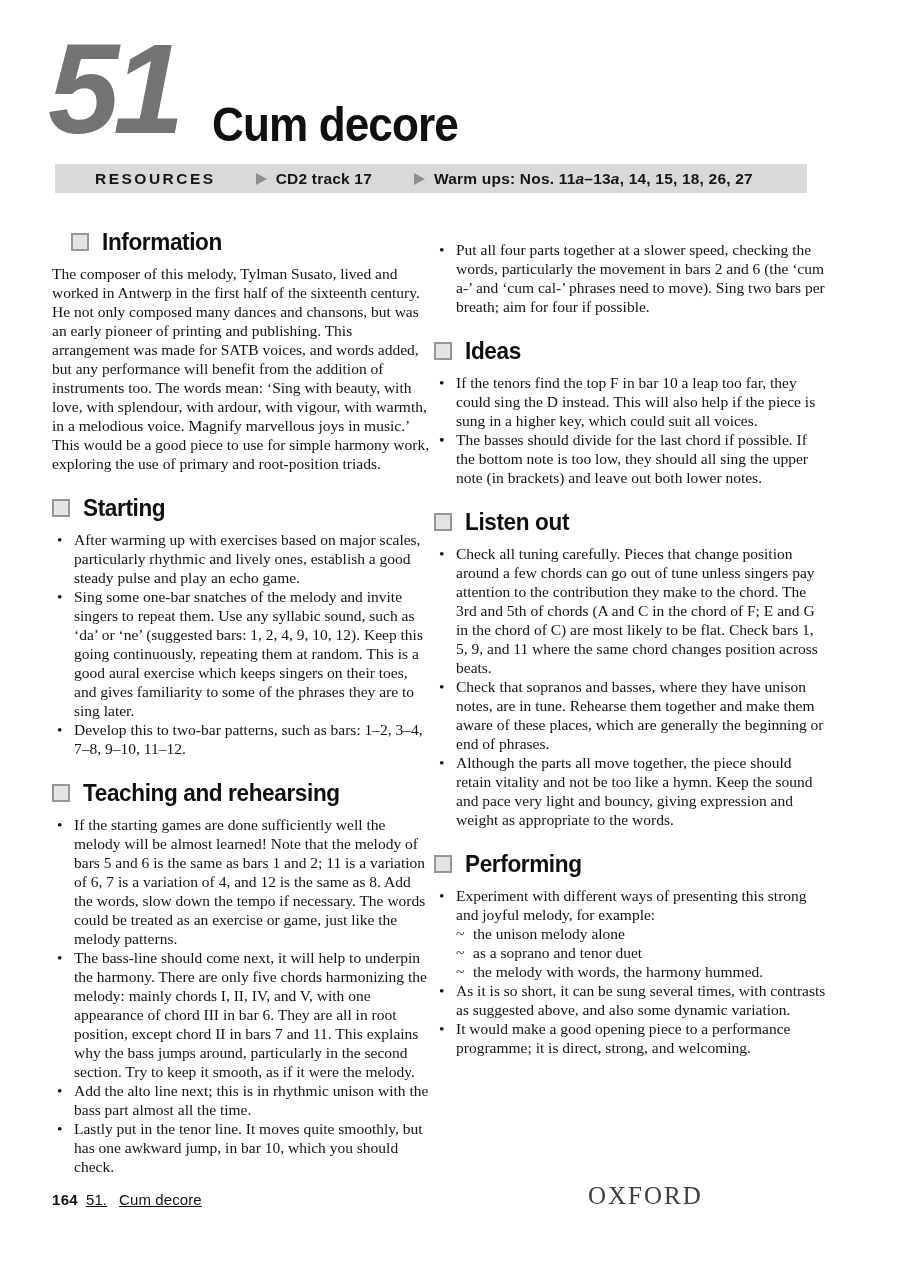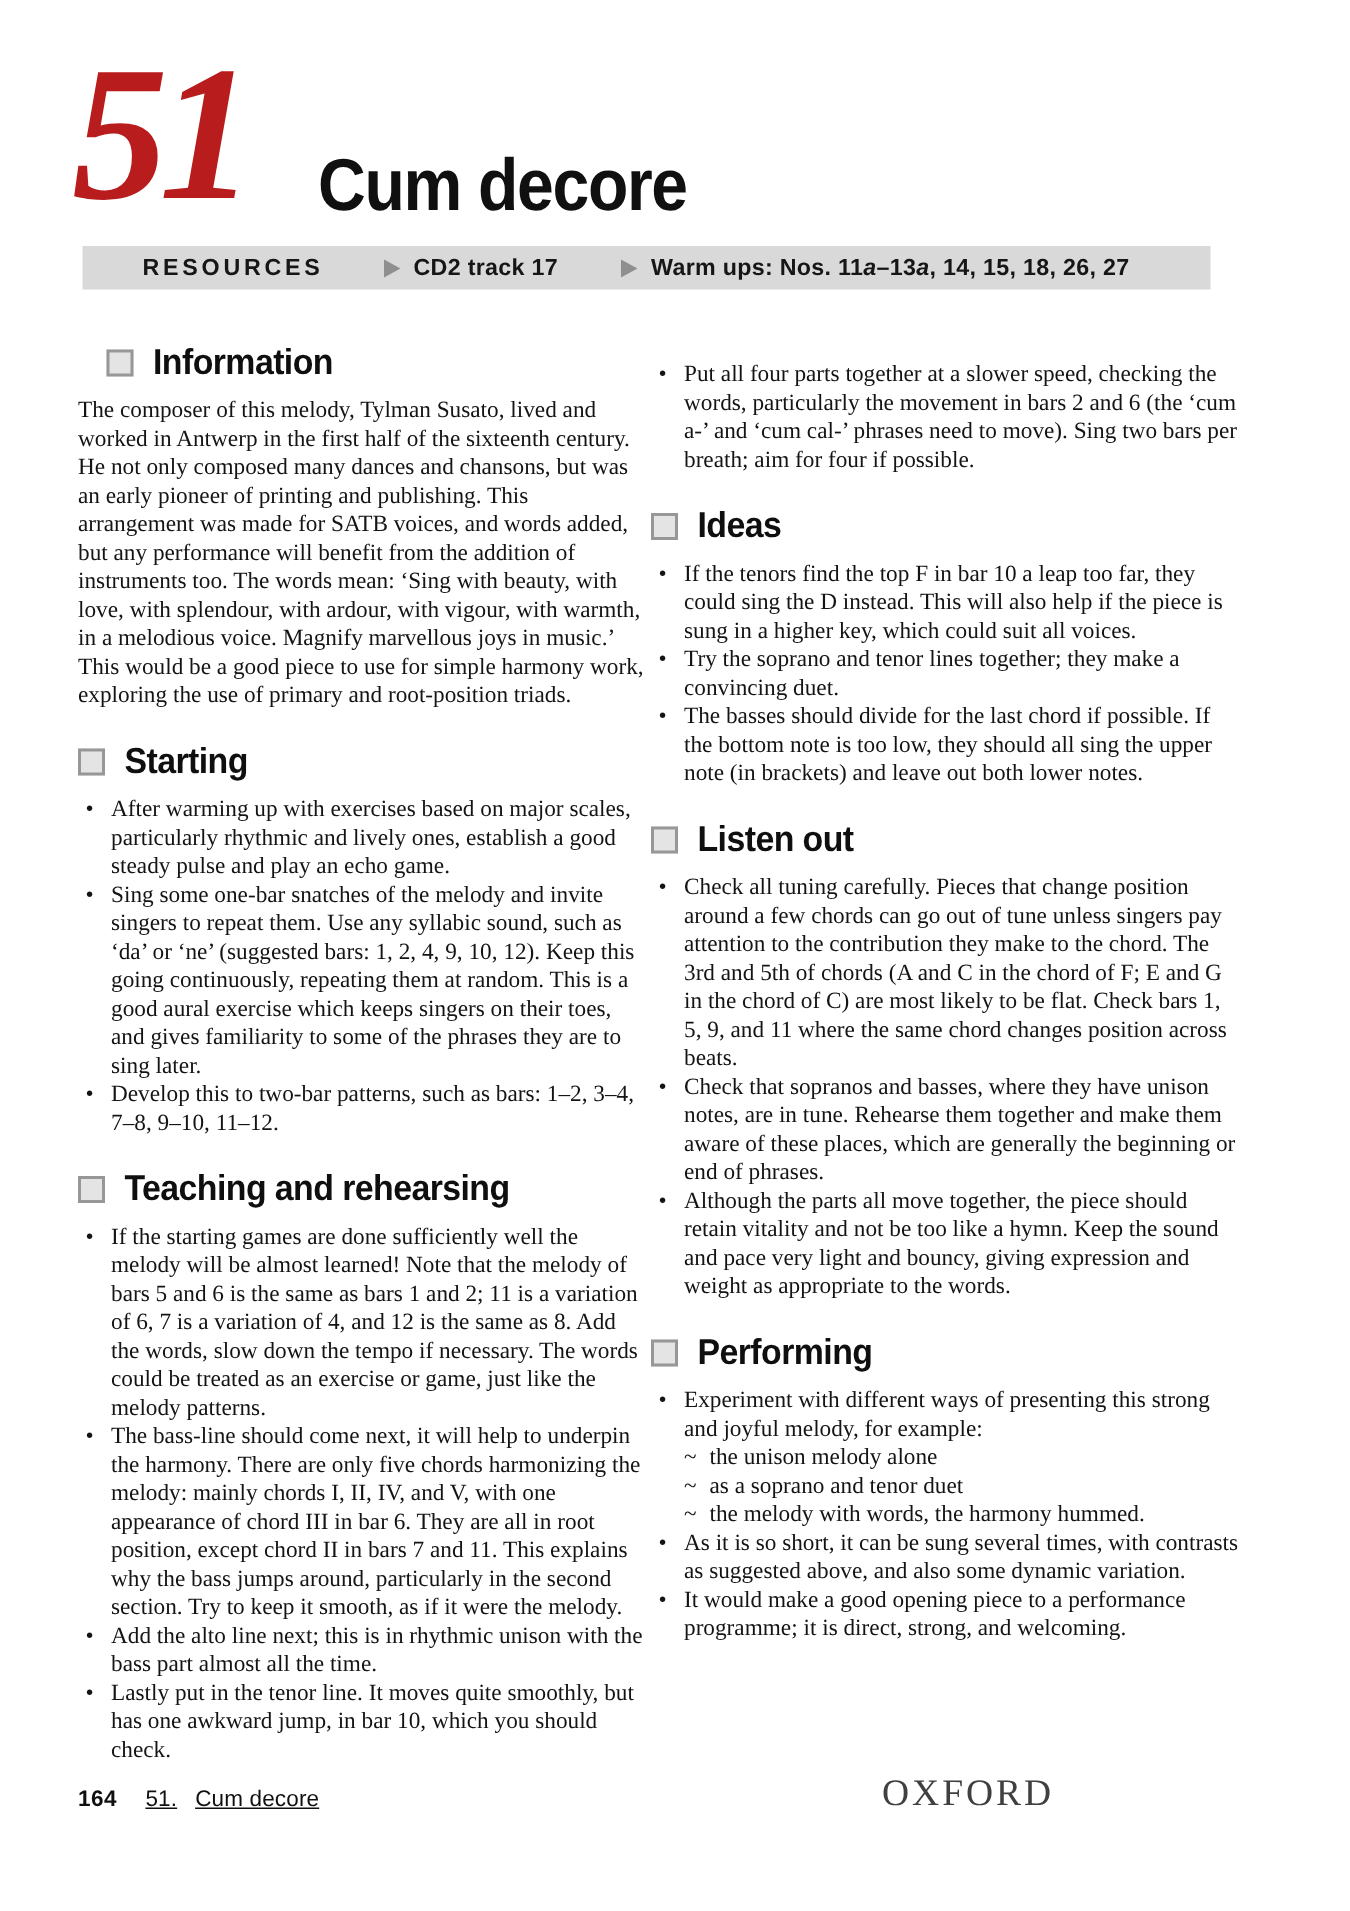--- a/index.html
+++ b/index.html
@@ -12,27 +12,27 @@
     color: #161616;
     overflow: hidden;
     font-family: "Liberation Serif", serif;
   }
 
   
   .big-number {
     position: absolute;
     left: 48px;
     top: 22px;
-    font-family: Liberation Serif, serif;
+    font-family: Liberation Sans, sans-serif;
     font-style: italic;
     font-weight: bold;
     font-size: 128px;
     line-height: 1.05;
     letter-spacing: -6px;
-    color: #b91c1c;
+    color: #737373;
   }
   .page-title {
     position: absolute;
     left: 212px;
     top: 96px;
     font-family: "Liberation Sans", sans-serif;
     font-weight: bold;
     font-size: 49px;
     letter-spacing: -1px;
     transform: scaleX(0.9);
@@ -112,21 +112,21 @@
 
   
   .footer-left {
     position: absolute;
     left: 52px;
     top: 1191px;
     font-family: "Liberation Sans", sans-serif;
     font-size: 15px;
     display: flex;
     align-items: baseline;
-    gap: 19px;
+    gap: 8px;
     color: #101010;
   }
   .footer-page-number { font-weight: bold; letter-spacing: 0.3px; }
   .footer-running { display: flex; gap: 12px; letter-spacing: 0.1px; text-decoration: underline; }
 
   .colophon {
     position: absolute;
     left: 589px;
     top: 1122px;
     font-family: "Liberation Sans", sans-serif;
@@ -218,21 +218,20 @@
     <div class="section-header">
       <span class="checkbox-glyph"></span>
       <span class="section-title">Ideas</span>
     </div>
     <div class="bullet">
       <span class="marker">•</span>
       <span>If the tenors find the top F in bar 10 a leap too far, they could sing the D instead. This will also help if the piece is sung in a higher key, which could suit all voices.</span>
     </div>
     <div class="bullet">
       <span class="marker">•</span>
-      <span>Try the soprano and tenor lines together; they make a convincing duet.</span>
     </div>
     <div class="bullet">
       <span class="marker">•</span>
       <span>The basses should divide for the last chord if possible. If the bottom note is too low, they should all sing the upper note (in brackets) and leave out both lower notes.</span>
     </div>
 
     <div class="section-header">
       <span class="checkbox-glyph"></span>
       <span class="section-title">Listen out</span>
     </div>

